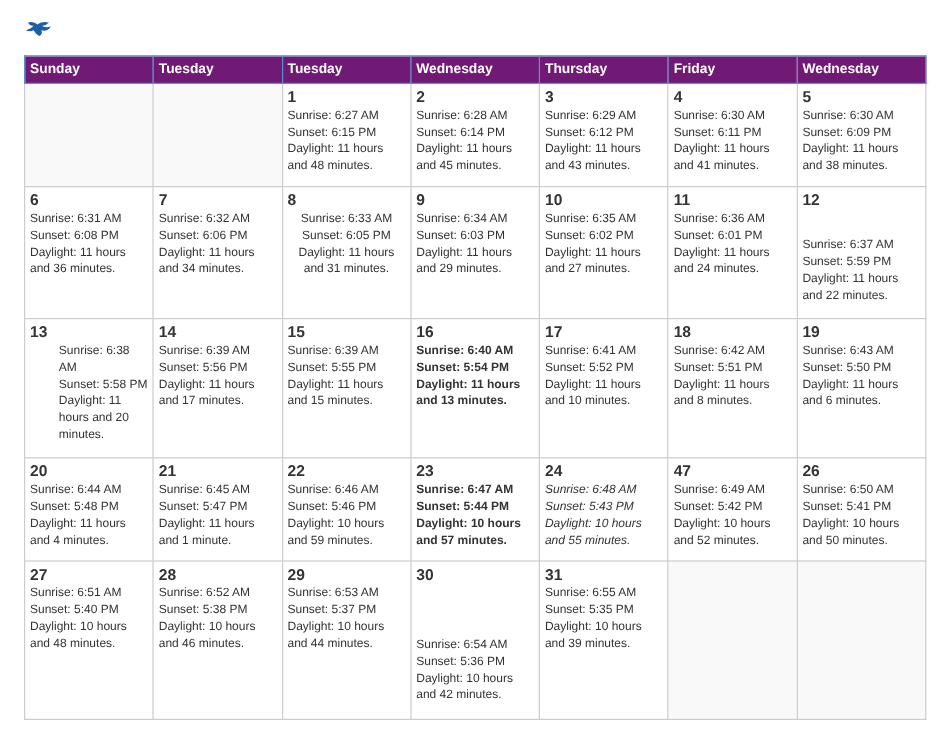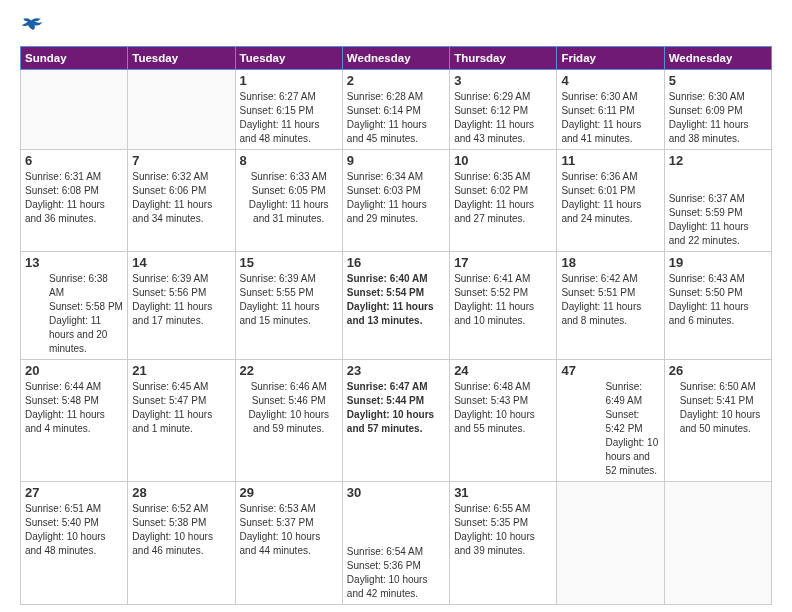--- a/index.html
+++ b/index.html
@@ -264,45 +264,45 @@
 Daylight: 11 hours and 4 minutes.</div>
           </td>
           <td>
             <span class="day-number">21</span>
             <div class="day-info" style="white-space: pre-line;">Sunrise: 6:45 AM
 Sunset: 5:47 PM
 Daylight: 11 hours and 1 minute.</div>
           </td>
           <td>
             <span class="day-number">22</span>
-            <div class="day-info" style="white-space: pre-line; text-align: center;">Sunrise: 6:46 AM
+            <div class="day-info" style="white-space: pre-line;">Sunrise: 6:46 AM
 Sunset: 5:46 PM
 Daylight: 10 hours and 59 minutes.</div>
           </td>
           <td>
             <span class="day-number">23</span>
             <div class="day-info" style="white-space: pre-line; font-weight: bold;">Sunrise: 6:47 AM
 Sunset: 5:44 PM
 Daylight: 10 hours and 57 minutes.</div>
           </td>
           <td>
             <span class="day-number">24</span>
-            <div class="day-info" style="white-space: pre-line;">Sunrise: 6:48 AM
+            <div class="day-info" style="white-space: pre-line; font-style: italic;">Sunrise: 6:48 AM
 Sunset: 5:43 PM
 Daylight: 10 hours and 55 minutes.</div>
           </td>
           <td>
             <span class="day-number">47</span>
-            <div class="day-info" style="white-space: pre-line; margin-left: 44px;">Sunrise: 6:49 AM
+            <div class="day-info" style="white-space: pre-line;">Sunrise: 6:49 AM
 Sunset: 5:42 PM
 Daylight: 10 hours and 52 minutes.</div>
           </td>
           <td>
             <span class="day-number">26</span>
-            <div class="day-info" style="white-space: pre-line; margin-left: 11px;">Sunrise: 6:50 AM
+            <div class="day-info" style="white-space: pre-line;">Sunrise: 6:50 AM
 Sunset: 5:41 PM
 Daylight: 10 hours and 50 minutes.</div>
           </td>
         </tr>
         <tr>
           <td>
             <span class="day-number">27</span>
             <div class="day-info" style="white-space: pre-line;">Sunrise: 6:51 AM
 Sunset: 5:40 PM
 Daylight: 10 hours and 48 minutes.</div>

